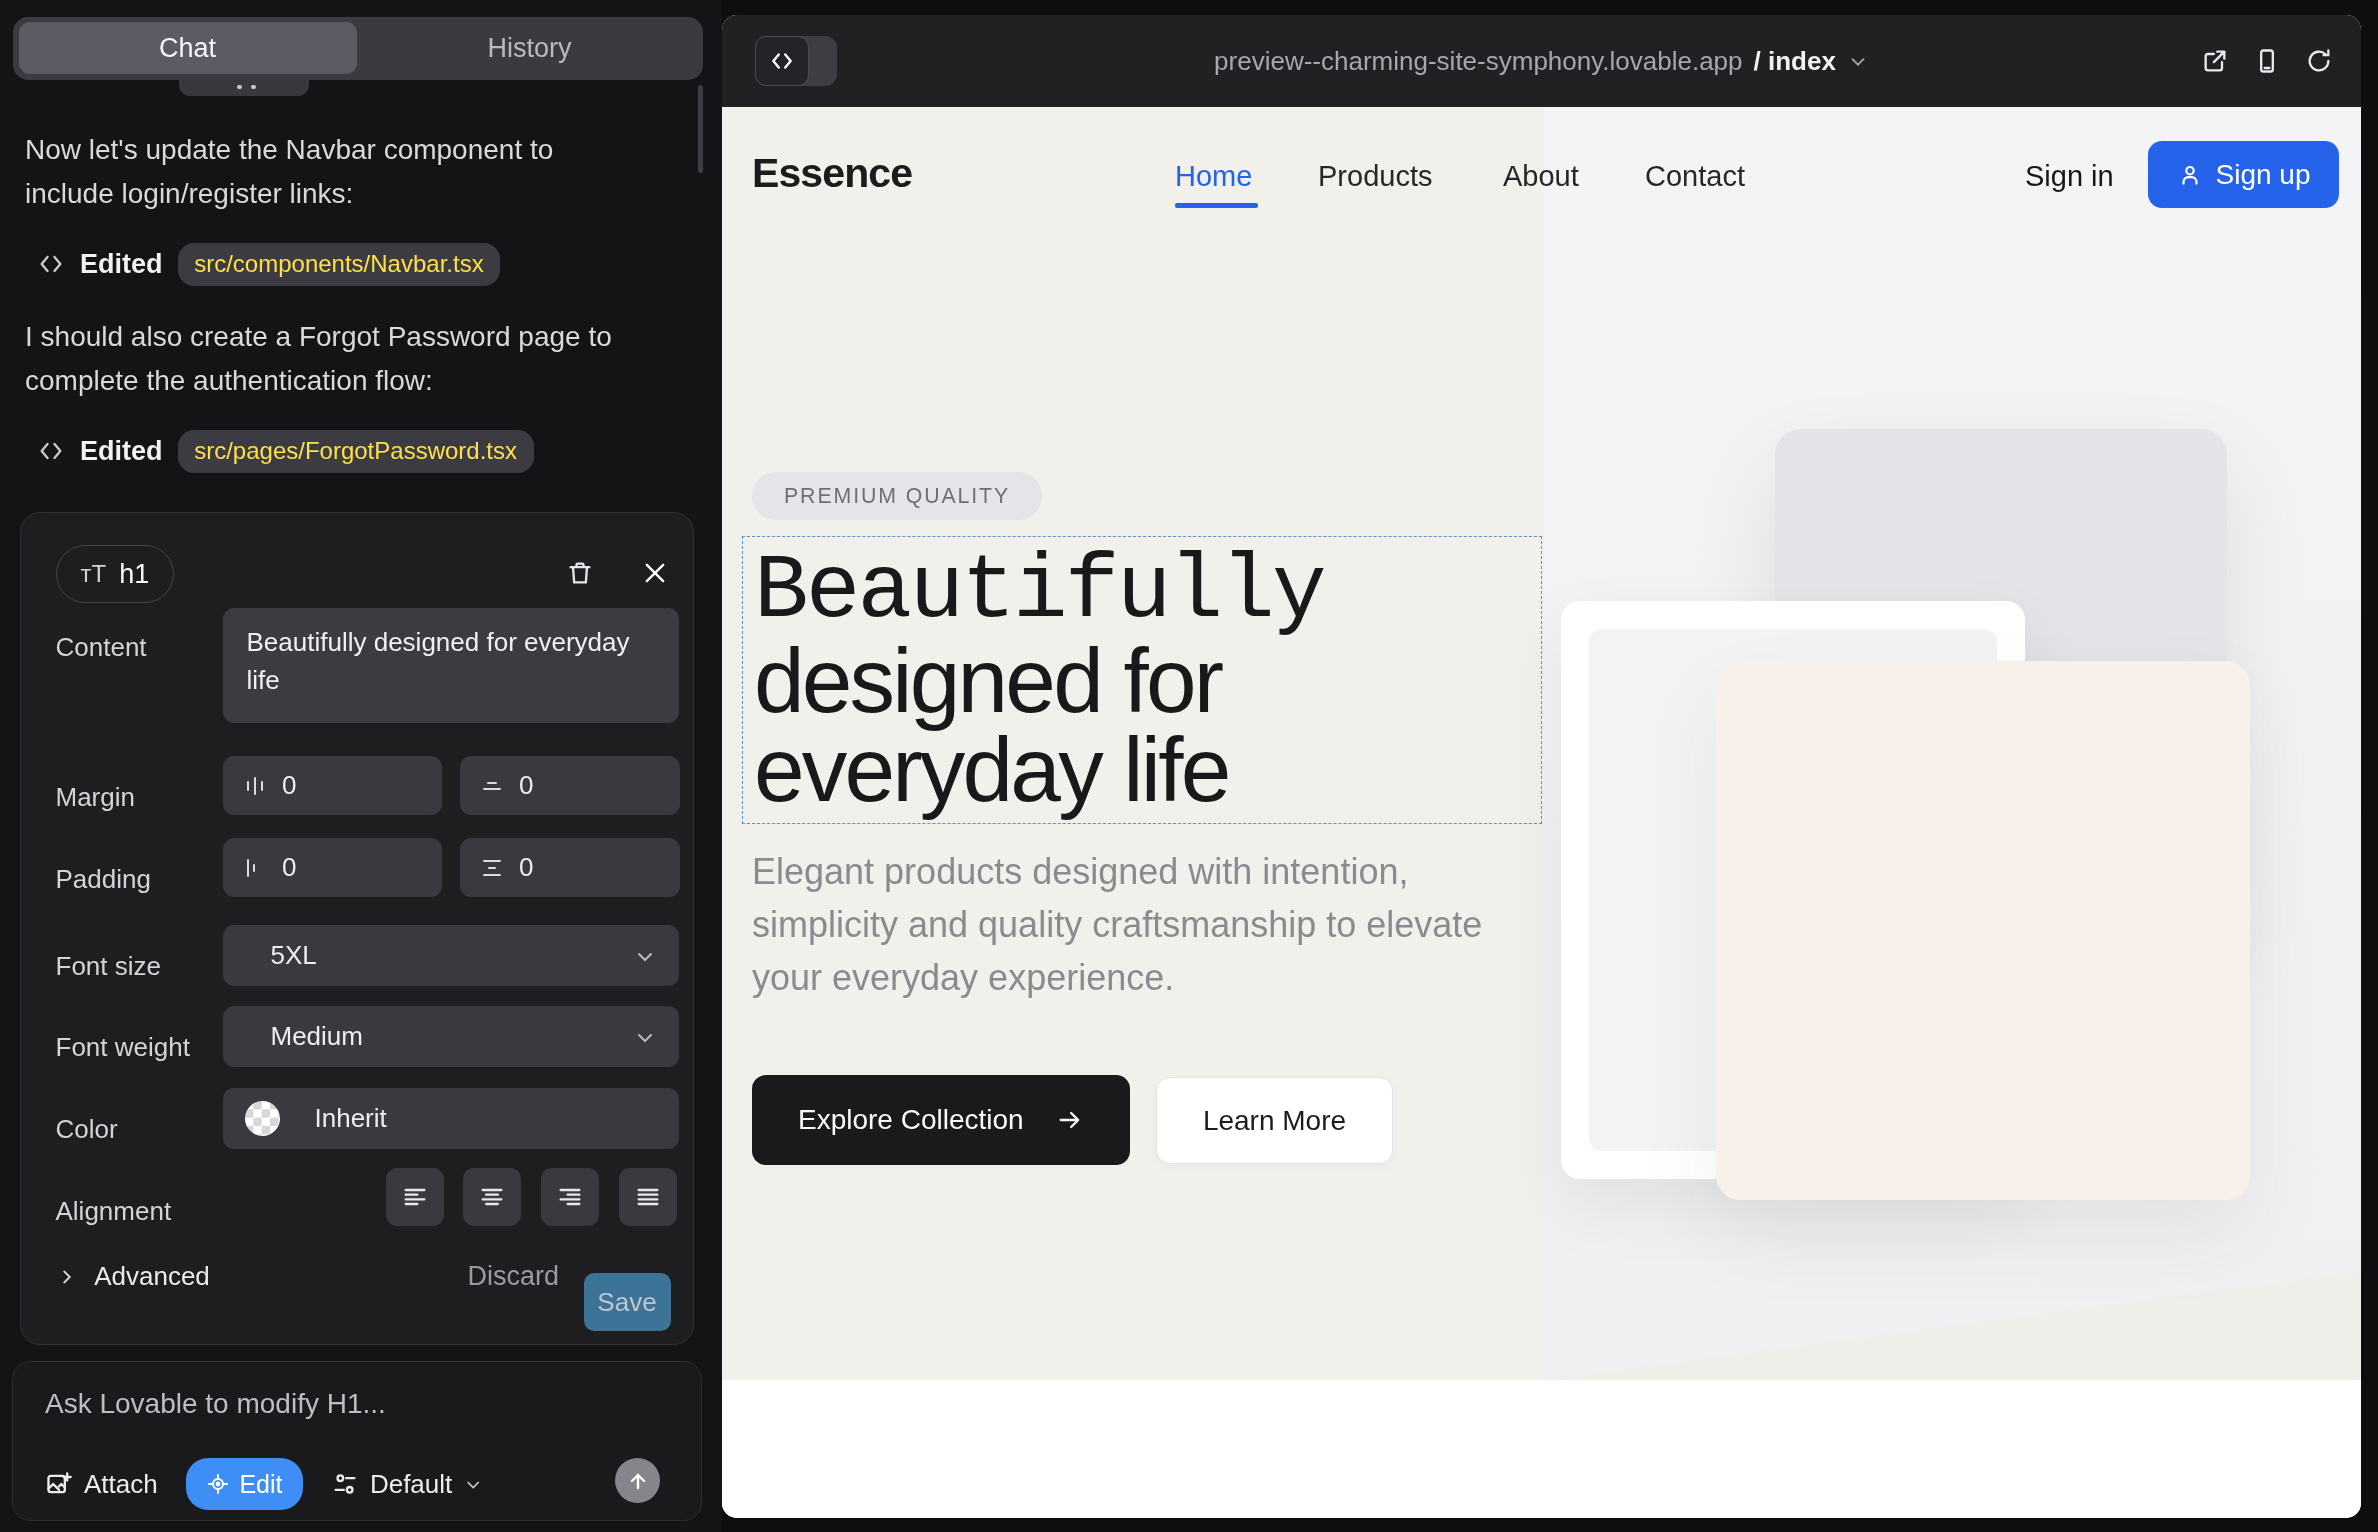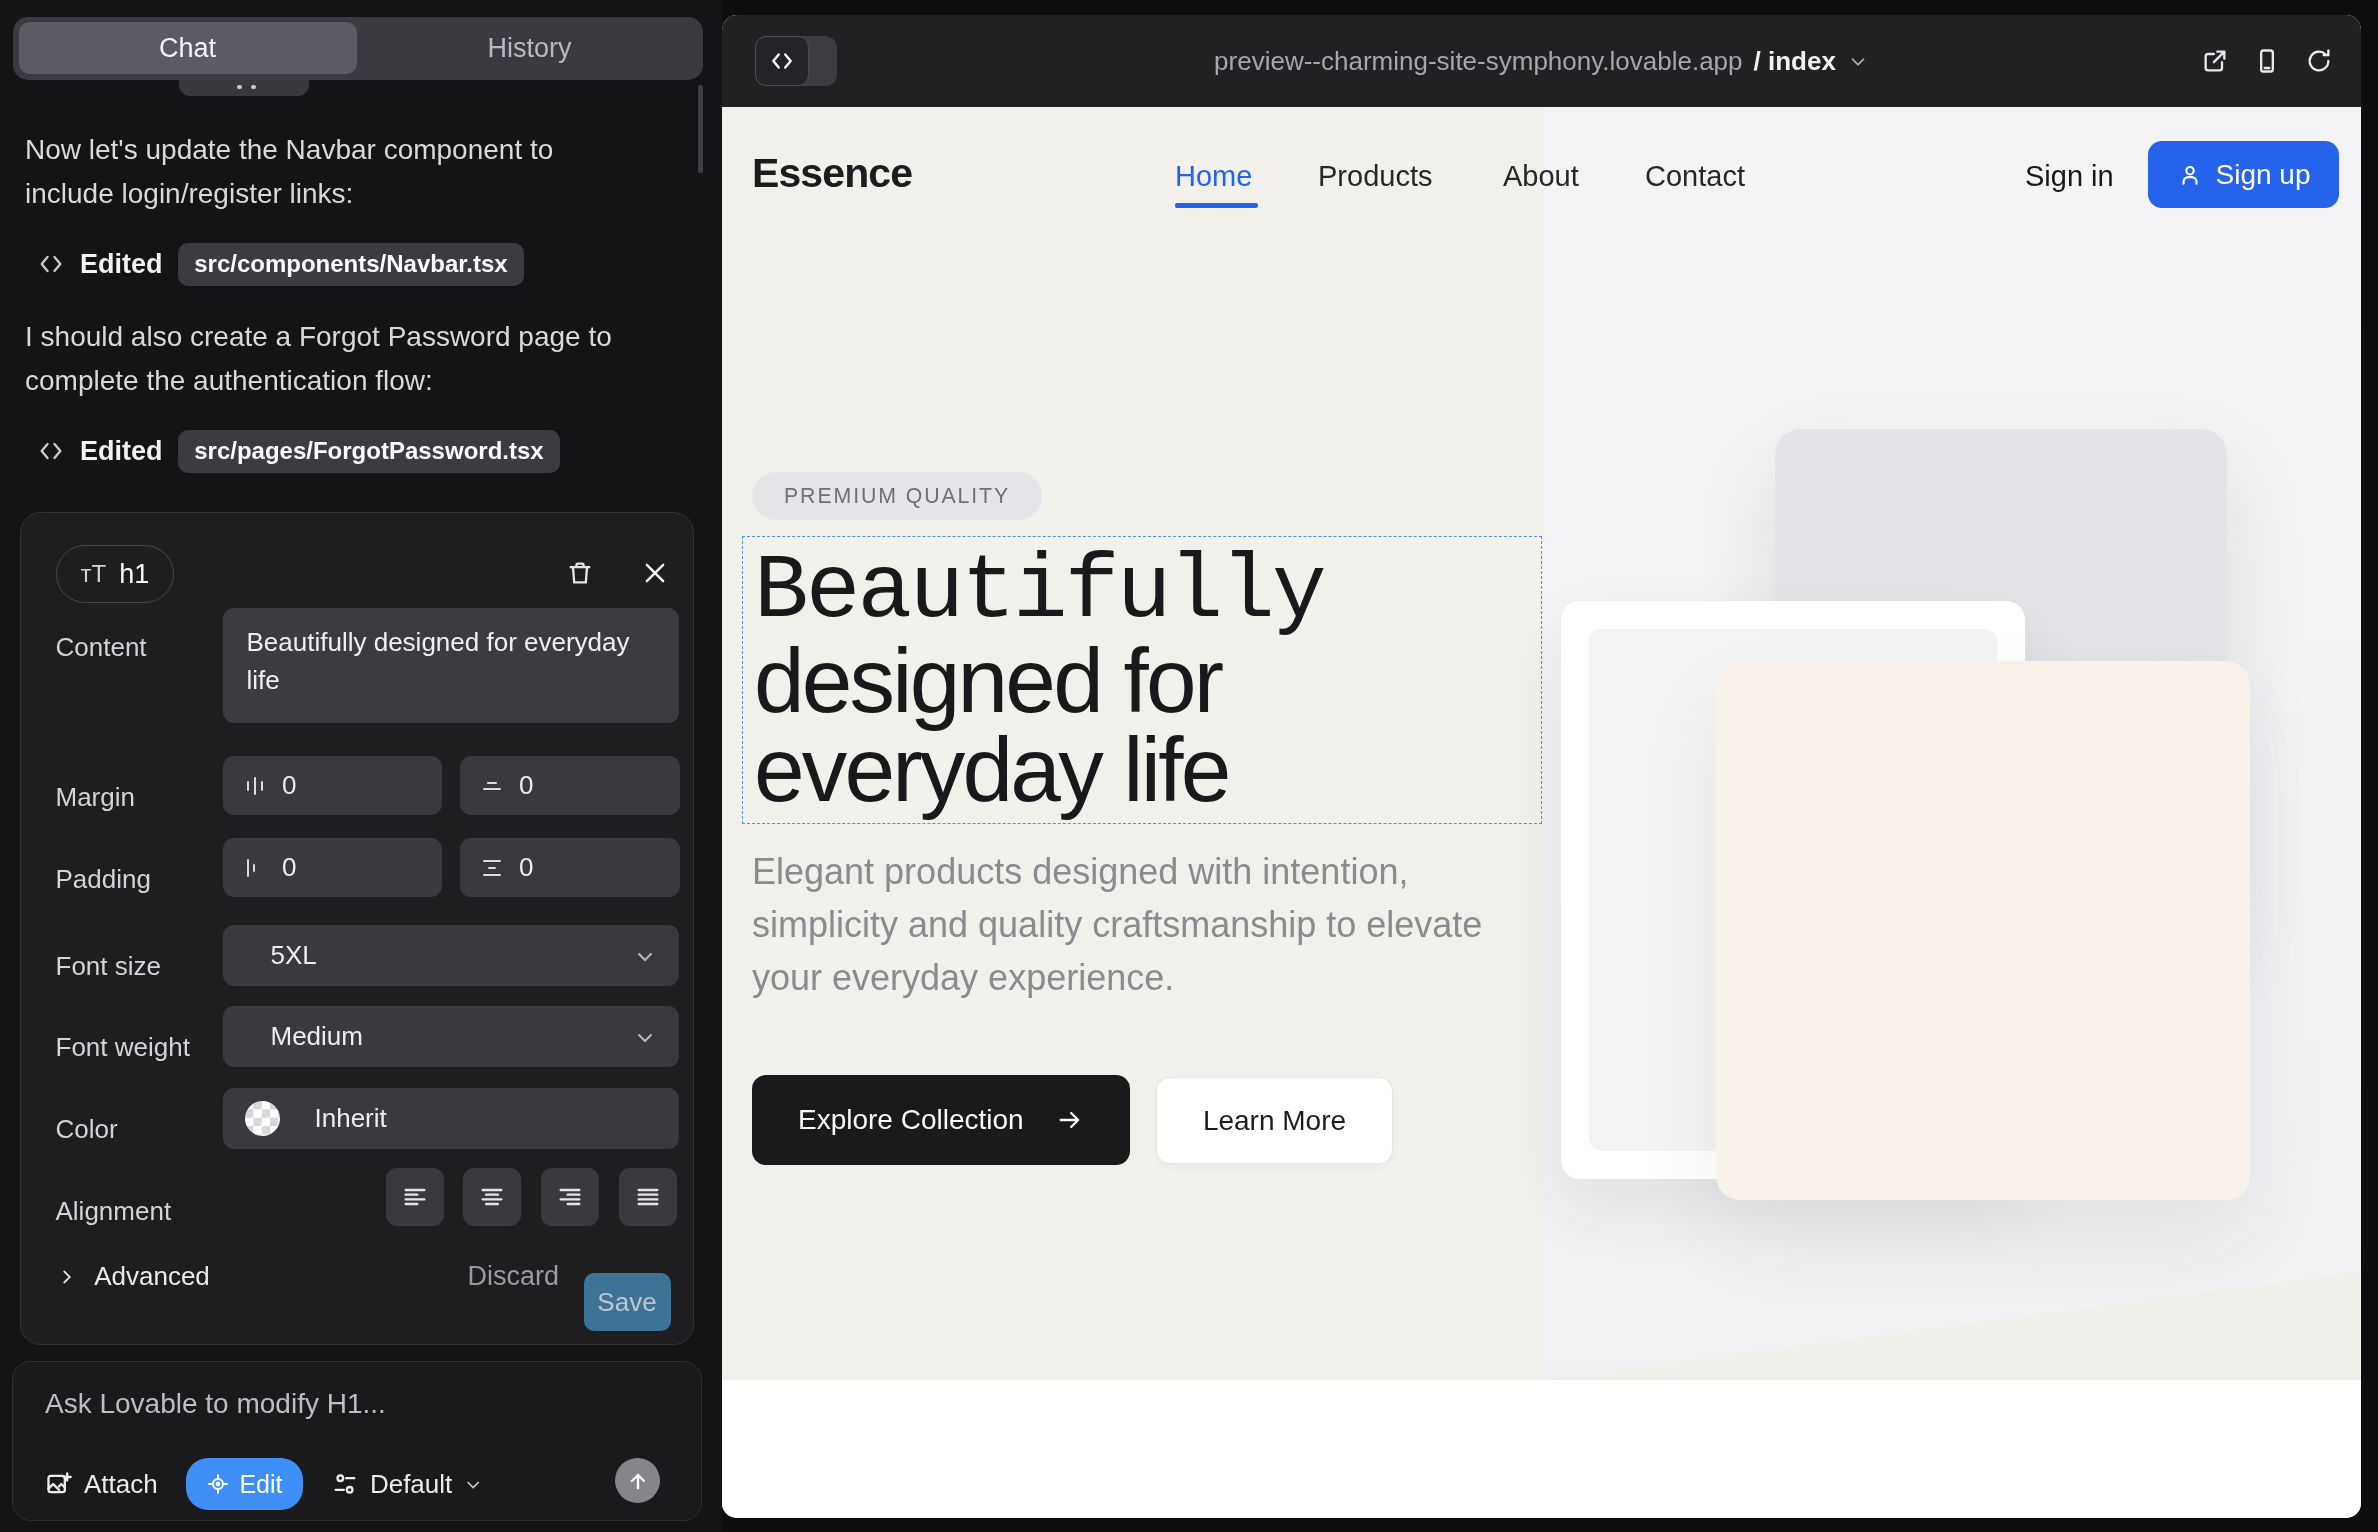--- a/index.html
+++ b/index.html
@@ -13,21 +13,21 @@
   .tabs{left:13px;top:16.7px;width:690px;height:63px;background:#3a3a41;border-radius:15px;}
   .tab-active{left:5.6px;top:5.6px;width:338px;height:52px;background:#5b5b63;border-radius:11px;
     display:flex;align-items:center;justify-content:center;color:#f5f5f7;font-size:27px;}
   .tab-inactive{left:343px;top:0;width:347px;height:63px;display:flex;align-items:center;justify-content:center;
     color:#b9b9bf;font-size:27px;}
   .scroll-chip{left:179px;top:80px;width:130px;height:16px;background:#38383e;border-radius:0 0 11px 11px;}
   .scroll-chip i{position:absolute;top:4.6px;width:4.6px;height:4.6px;border-radius:50%;background:#c9c9ce;}
   .chat-msg{left:25px;width:612px;font-size:28px;line-height:44px;color:#d9d9dc;}
   .edited-row{left:37px;display:flex;align-items:center;gap:15px;color:#c9c9ce;}
   .edited-label{font-size:27px;font-weight:bold;color:#f2f2f4;}
-  .file-chip{background:#3b3b41;border-radius:10px;padding:7.4px 16.7px;font-size:24px;color:#ffffff;white-space:nowrap;font-weight:bold;}
+  .file-chip{background:#3b3b41;border-radius:16px;padding:7.4px 16.7px;font-size:24px;color:#fde047;white-space:nowrap;}
   .scrollbar-thumb{left:698px;top:85px;width:4.6px;height:88px;border-radius:2.8px;background:#3e3e44;}
 
   
   .editor{left:19.5px;top:512px;width:674px;height:833px;background:#1e1e21;border:0.9px solid #313137;border-radius:20.4px;}
   .tag-pill{left:35px;top:32px;height:58px;padding:0 24px;border:0.9px solid #45454c;border-radius:927px;
     display:flex;align-items:center;gap:13px;}
   .tag-pill .tt{font-size:24px;color:#d2d2d7;}
   .tag-pill .tag{font-size:27px;color:#fbfbfd;}
   .icon-btn{width:41px;height:41px;display:flex;align-items:center;justify-content:center;color:#e6e6ea;}
   .row-label{left:35px;font-size:26px;color:#d4d4d8;}

